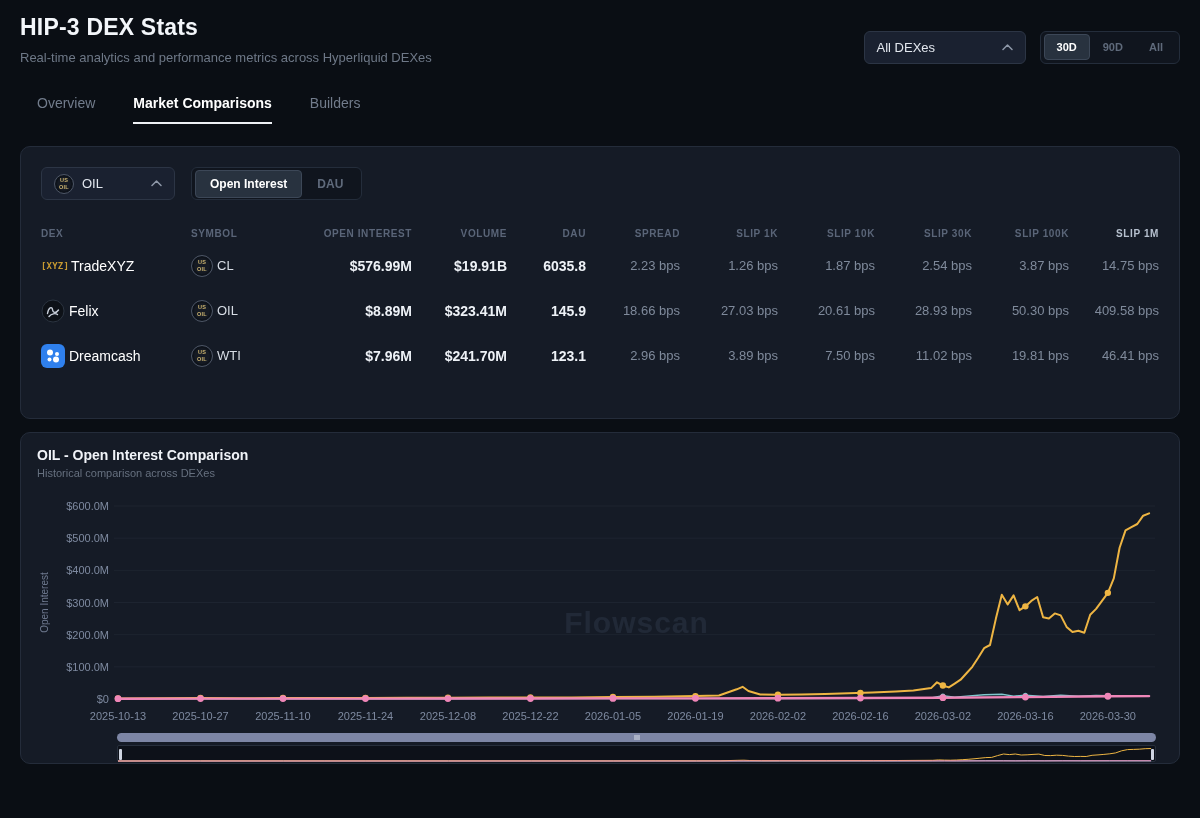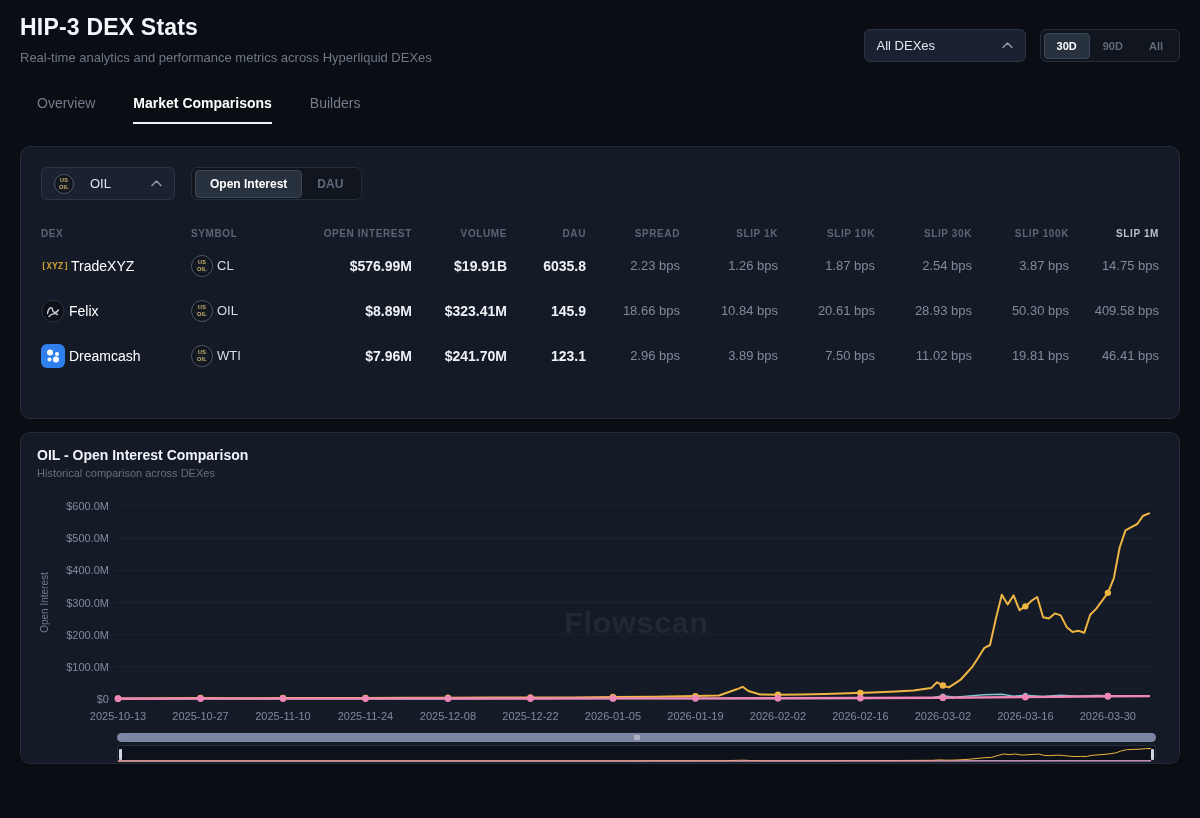--- a/index.html
+++ b/index.html
@@ -1,23 +1,23 @@
 <!DOCTYPE html>
 <html><head>
 <meta charset="utf-8">
 <style>
 *{margin:0;padding:0;box-sizing:border-box}
 html,body{width:1200px;height:818px;overflow:hidden}
 body{background:#0a0e14;font-family:"Liberation Sans",sans-serif;color:#e8ecf2}
 .page{width:1200px;height:818px;padding:14px 20px 0}
-.top-row{display:flex;justify-content:space-between;align-items:flex-start}
+.top-row{display:flex;justify-content:space-between;align-items:center}
 .h-title{font-size:23px;font-weight:700;color:#f3f6fa;letter-spacing:.2px}
 .h-sub{margin-top:9px;font-size:13px;color:#6e7887}
 .controls{display:flex;gap:14px;margin-top:15px}
-.select{display:flex;align-items:center;background:#1a2130;border:1px solid #2c3545;border-radius:6px;height:33px;padding:0 12px;font-size:13px;color:#e2e7ee;cursor:pointer;gap:16px}
+.select{display:flex;align-items:center;background:#1a2130;border:1px solid #2c3545;border-radius:6px;height:33px;padding:0 12px;font-size:13px;color:#e2e7ee;cursor:pointer;gap:8px}
 .select .lbl{flex:1}
 .select.wide{width:162px}
 .select.market{width:134px}
 .chev{flex:none}
 .range-group,.seg-group{display:flex;align-items:center;background:#10151e;border:1px solid #242d3b;border-radius:6px;padding:3px;height:33px}
 .range-btn,.seg-btn{font-size:11px;font-weight:700;color:#5f6a7b;padding:6px 12px;border-radius:4px;border:1px solid transparent;cursor:pointer;white-space:nowrap}
 .range-btn.active,.seg-btn.active{background:#28323f;border-color:#3c4757;color:#fff}
 .seg-btn{font-size:12px;padding:6px 14px}
 .tabs{display:flex;gap:38px;margin-top:30px;padding-left:17px}
 .tab{font-size:14px;color:#727c8c;padding-bottom:11px;border-bottom:2px solid transparent;cursor:pointer}
@@ -156,21 +156,21 @@
             <span class="coin" style="height: 22px; width: 22px;">
               <i>US</i>
               <i>OIL</i>
             </span>
             <span class="sym-text">OIL</span>
           </div>
           <div class="td num">$8.89M</div>
           <div class="td num">$323.41M</div>
           <div class="td num">145.9</div>
           <div class="td muted">18.66 bps</div>
-          <div class="td muted">10.84 bps</div>
+          <div class="td muted">27.03 bps</div>
           <div class="td muted">20.61 bps</div>
           <div class="td muted">28.93 bps</div>
           <div class="td muted">50.30 bps</div>
           <div class="td muted">409.58 bps</div>
         </div>
         <div class="trow">
           <div class="td dex-cell">
             <span class="logo-dream">
               <svg viewBox="0 0 24 24" width="24" height="24">
                 <rect width="24" height="24" rx="6" fill="#2f80ed"></rect>

